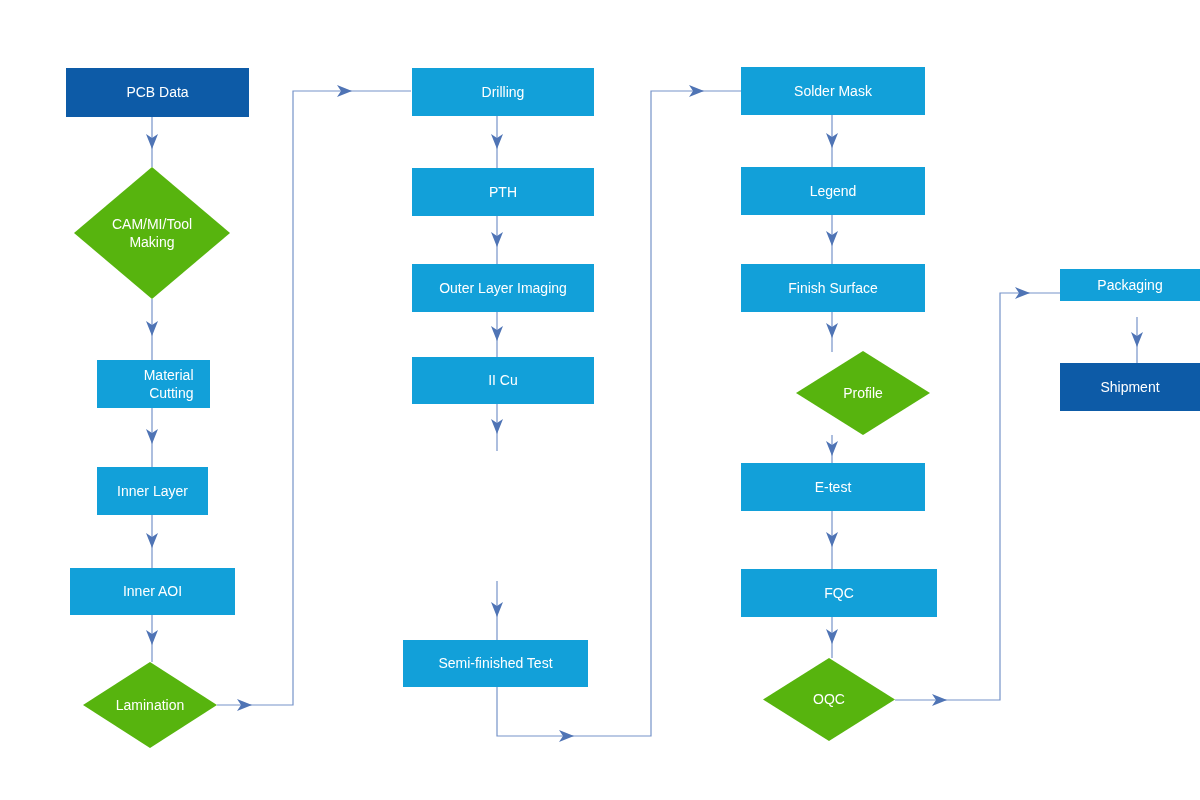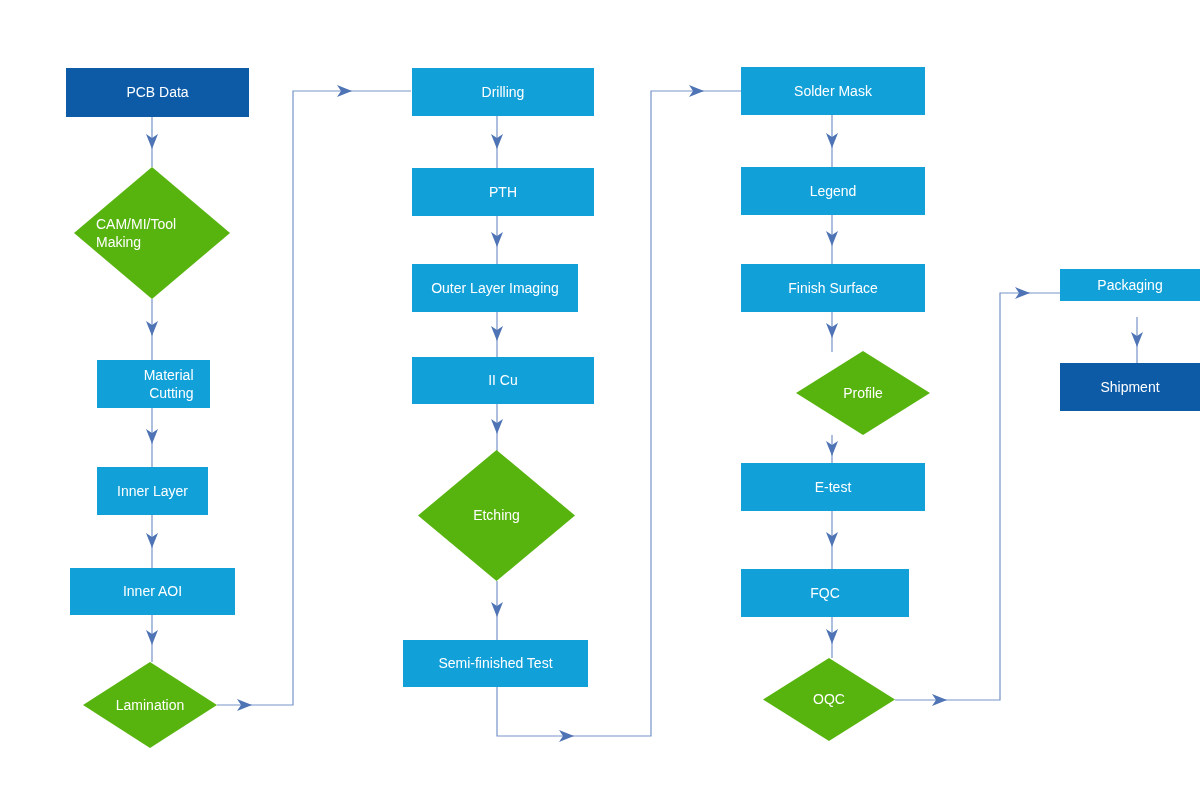--- a/index.html
+++ b/index.html
@@ -8,21 +8,21 @@
   #edges{position:absolute;left:0;top:0;width:1200px;height:800px;}
   .edge{stroke:var(--edge-line,#7693c9);stroke-width:1.2;fill:none;}
   .arrow{fill:var(--edge-arrow,#4f74b5);stroke:none;}
   .box{position:absolute;display:flex;align-items:center;justify-content:center;
        background:var(--node-process,#12a0d9);color:var(--node-text,#fff);
        font-size:14px;line-height:1.3;text-align:right;}
   .box.start{background:var(--node-start-end,#0d5ba7);}
   .diamond{position:absolute;display:flex;align-items:center;justify-content:center;
        background:var(--node-decision,#57b40e);color:var(--node-text,#fff);
        clip-path:polygon(50% 0,100% 50%,50% 100%,0 50%);
-       font-size:14px;line-height:1.3;}
+       font-size:14px;line-height:1.3;text-align:center;}
   .wrap2 span{display:inline-block;max-width:80px;}
   .dwrap span{display:inline-block;max-width:112px;}
 </style>
 </head>
 <body>
 
 <div id="canvas">
 
   <svg id="edges" viewBox="0 0 1200 800">
 
@@ -95,49 +95,46 @@
   <div class="diamond" style="left:83px;top:662px;width:134px;height:86px">
     <span>Lamination</span>
   </div>
 
   <div class="box" style="left:412px;top:68px;width:182px;height:48px">
     <span>Drilling</span>
   </div>
   <div class="box" style="left:412px;top:168px;width:182px;height:48px">
     <span>PTH</span>
   </div>
-  <div class="box" style="left:412px;top:264px;width:166px;height:48px">
+  <div class="box" style="left:412px;top:264px;width:182px;height:48px">
     <span>Outer Layer Imaging</span>
   </div>
   <div class="box" style="left:412px;top:357px;width:182px;height:47px">
     <span>II Cu</span>
-  </div>
-  <div class="diamond" style="left:418px;top:450px;width:157px;height:131px">
-    <span>Etching</span>
   </div>
   <div class="box" style="left:403px;top:640px;width:185px;height:47px">
     <span>Semi-finished Test</span>
   </div>
 
   <div class="box" style="left:741px;top:67px;width:184px;height:48px">
     <span>Solder Mask</span>
   </div>
   <div class="box" style="left:741px;top:167px;width:184px;height:48px">
     <span>Legend</span>
   </div>
   <div class="box" style="left:741px;top:264px;width:184px;height:48px">
     <span>Finish Surface</span>
   </div>
   <div class="diamond" style="left:796px;top:351px;width:134px;height:84px">
     <span>Profile</span>
   </div>
   <div class="box" style="left:741px;top:463px;width:184px;height:48px">
     <span>E-test</span>
   </div>
-  <div class="box" style="left:741px;top:569px;width:168px;height:48px">
+  <div class="box" style="left:741px;top:569px;width:196px;height:48px">
     <span>FQC</span>
   </div>
   <div class="diamond" style="left:763px;top:658px;width:132px;height:83px">
     <span>OQC</span>
   </div>
 
   <div class="box" style="left:1060px;top:269px;width:140px;height:32px">
     <span>Packaging</span>
   </div>
   <div class="box start" style="left:1060px;top:363px;width:140px;height:48px">

